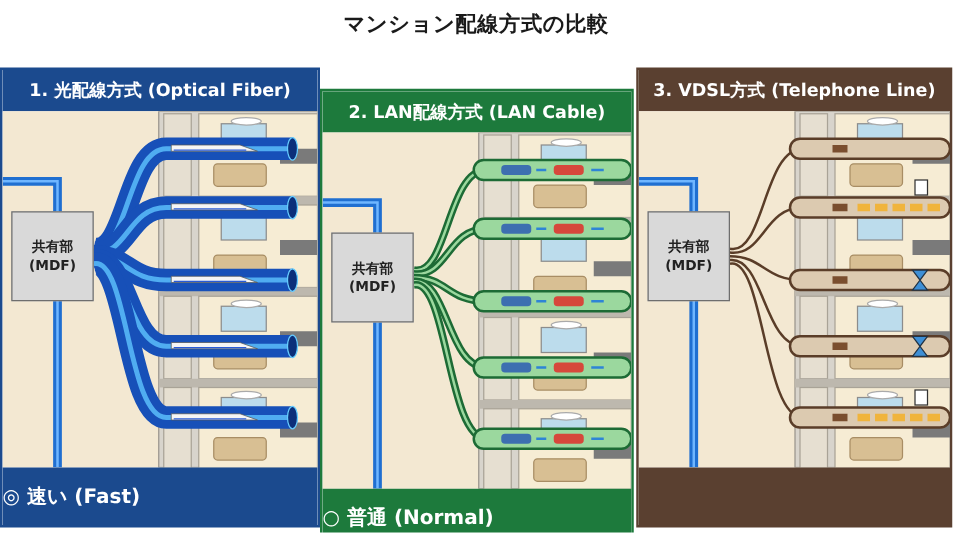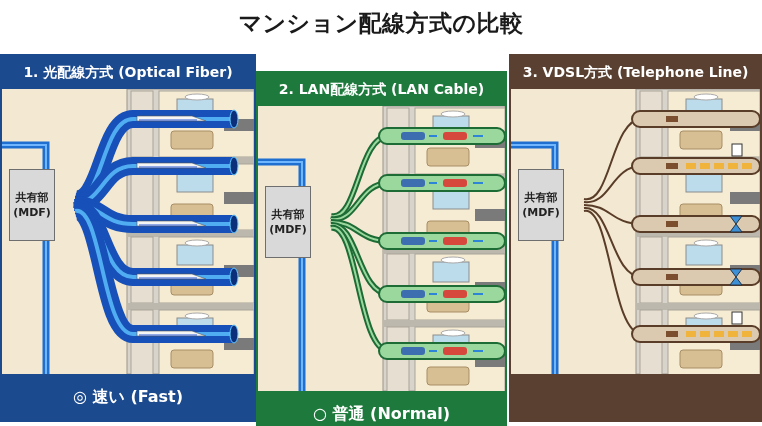--- a/index.html
+++ b/index.html
@@ -4,44 +4,44 @@
 <style>
   html, body { margin: 0; padding: 0; }
   body {
     width: 762px; height: 426px; overflow: hidden;
     background: #ffffff;
     font-family: "DejaVu Sans", "Liberation Sans", sans-serif;
     position: relative;
   }
   .title {
     position: absolute; left: 0; top: 8px; width: 762px; text-align: center;
-    font-size: 23px; font-weight: bold; color: #1a1a1a; letter-spacing: 0.5px;
+    font-size: 17px; font-weight: bold; color: #1a1a1a; letter-spacing: 0.5px;
   }
   .panel {
     position: absolute; top: 54px; height: 368px; box-sizing: border-box;
     border: 2px solid; overflow: hidden;
   }
   .panel-header {
     position: absolute; left: 0; top: 0; right: 0; height: 33px;
     color: #fff; font-size: 14px; font-weight: bold;
     display: flex; align-items: center; justify-content: center; white-space: nowrap;
   }
   .panel-body {
     position: absolute; left: 0; top: 33px; right: 0; height: 285px;
     background: #f3e8d2;
   }
   .panel-body svg { position: absolute; left: 0; top: 0; }
   .panel-footer {
     position: absolute; left: 0; right: 0; top: 318px; bottom: 0;
-    color: #fff; text-align: center;
+    color: #fff; text-align: left;
     display: flex; flex-direction: column; justify-content: center;
     font-weight: bold; font-size: 16px; line-height: 22px;
   }
   .mdf {
-    position: absolute; left: 7px; top: 80px; width: 46px; height: 72px;
+    position: absolute; left: 7px; top: 80px; width: 66px; height: 72px;
     background: #d9d9d9; border: 1px solid #6e6e6e; box-sizing: border-box;
     display: flex; flex-direction: column; align-items: center; justify-content: center;
     font-size: 11px; font-weight: bold; color: #222; line-height: 15px;
   }
   #p1 { left: 0; width: 256px; border-color: #1b4a8e; }
   #p1 .panel-header, #p1 .panel-footer { background: #1b4a8e; }
   #p2 { left: 256px; width: 251px; border-color: #1d7a3c; margin-top: 17px; }
   #p2 .panel-header, #p2 .panel-footer { background: #1d7a3c; }
   #p3 { left: 509px; width: 253px; border-color: #5a4030; }
   #p3 .panel-header, #p3 .panel-footer { background: #5a4030; }

